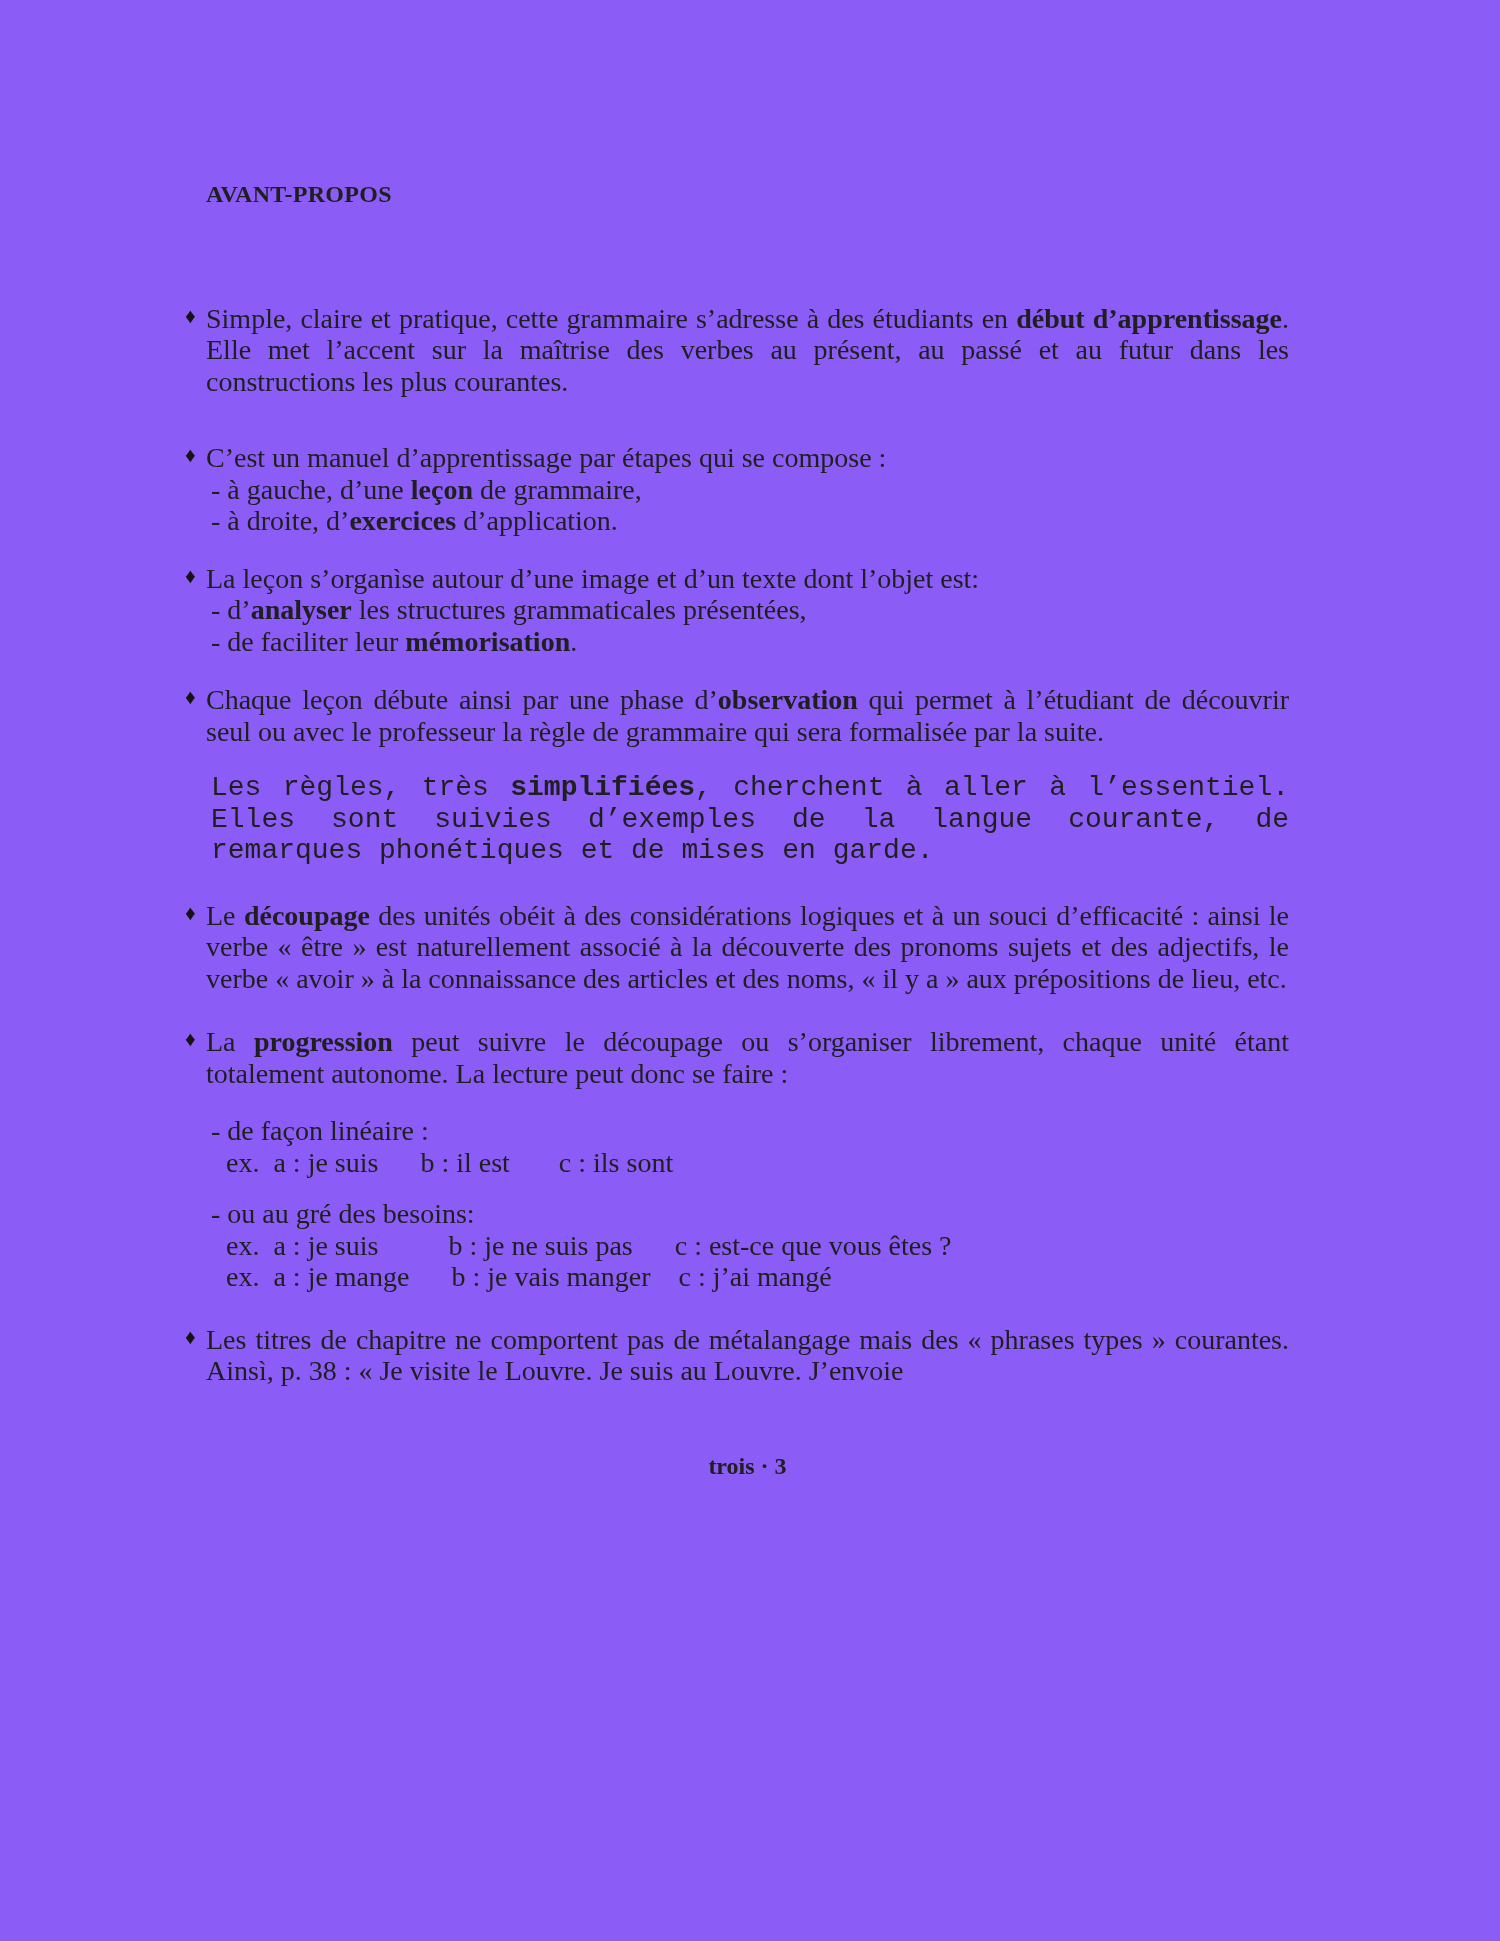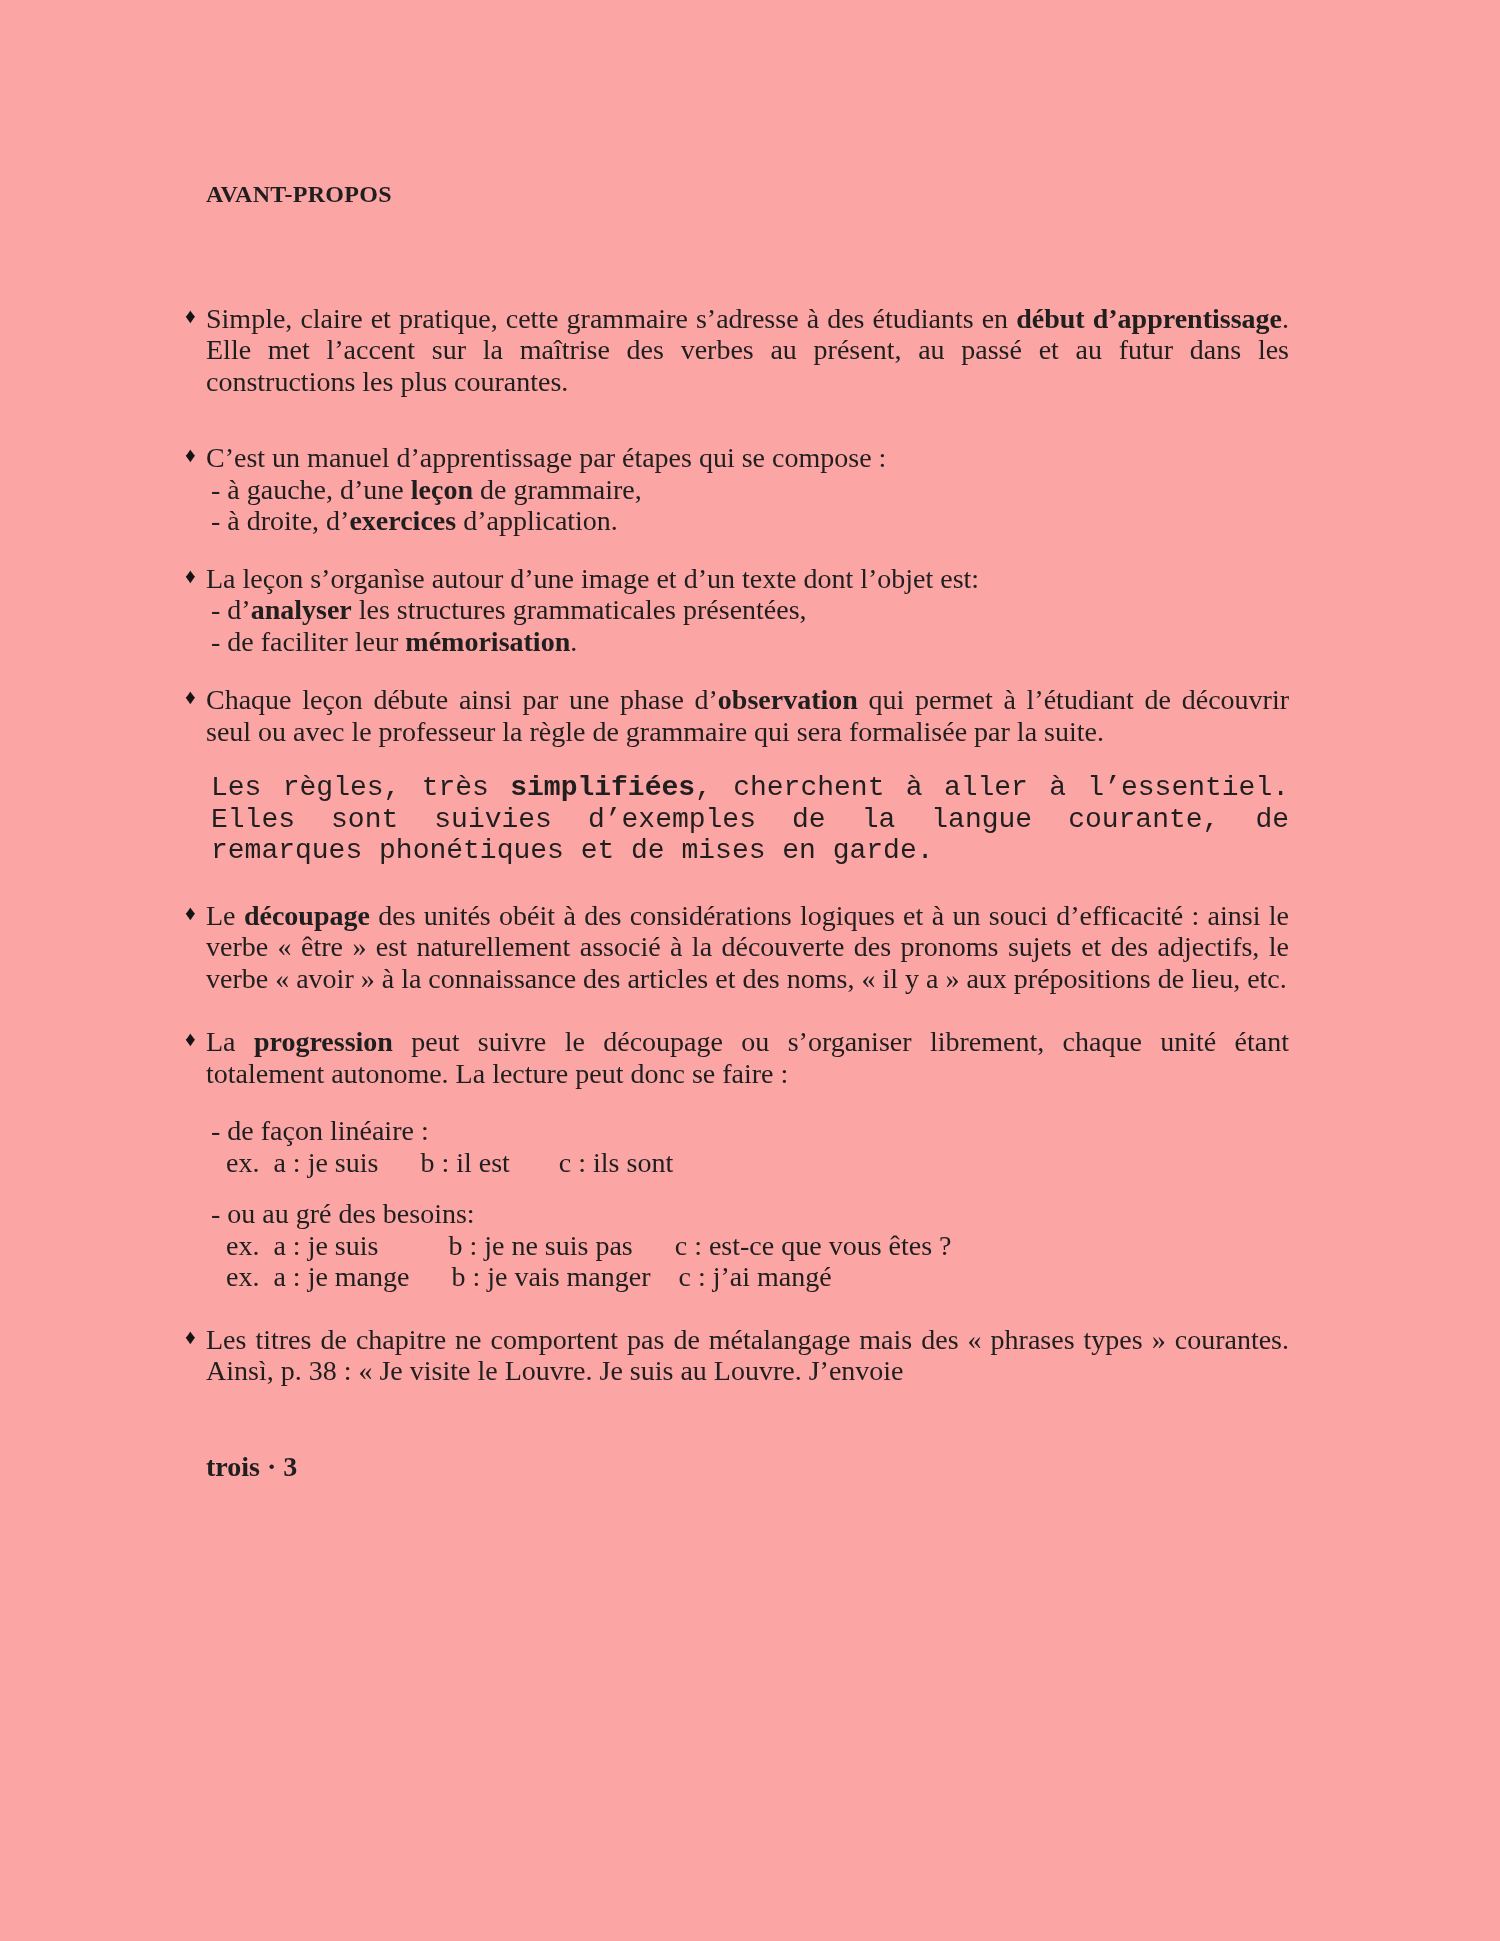--- a/index.html
+++ b/index.html
@@ -6,21 +6,21 @@
   html, body { width:1500px; height:1941px; }
   body {
     background:#ffffff;
     font-family:"Liberation Serif", serif;
     color:#1f1f1f;
   }
   .page {
     position:relative;
     width:1500px;
     height:1941px;
-    background:#fca5a5;
+    background:#8b5cf6;
     overflow:hidden;
   }
   .content {
     position:absolute;
     left:206px;
     top:0;
     width:1083px;
     font-size:28px;
     line-height:31.5px;
   }
@@ -40,23 +40,23 @@
     line-height:21px;
     color:#141414;
   }
   .para { margin:0; }
   .justify { text-align:justify; text-justify:inter-word; }
   .sub { margin-left:5px; }
   .example { margin-left:20px; white-space:pre-wrap; }
   .rules { margin-left:5px; }
   b { font-weight:bold;text-align:center; }
   .footer {
-    text-align:left;
+    text-align:center;
     font-weight:bold;
-    font-size:28px;
+    font-size:24px;
     line-height:31.5px;
   }
   
   .mt-b1 { margin-top:92px; }
   .mt-b2 { margin-top:45px; }
   .mt-b3 { margin-top:26px; }
   .mt-b4 { margin-top:27px; }
   .mt-rules { margin-top:25px;font-family:Liberation Mono, monospace; }
   .mt-b5 { margin-top:33px; }
   .mt-b6 { margin-top:32px; }

